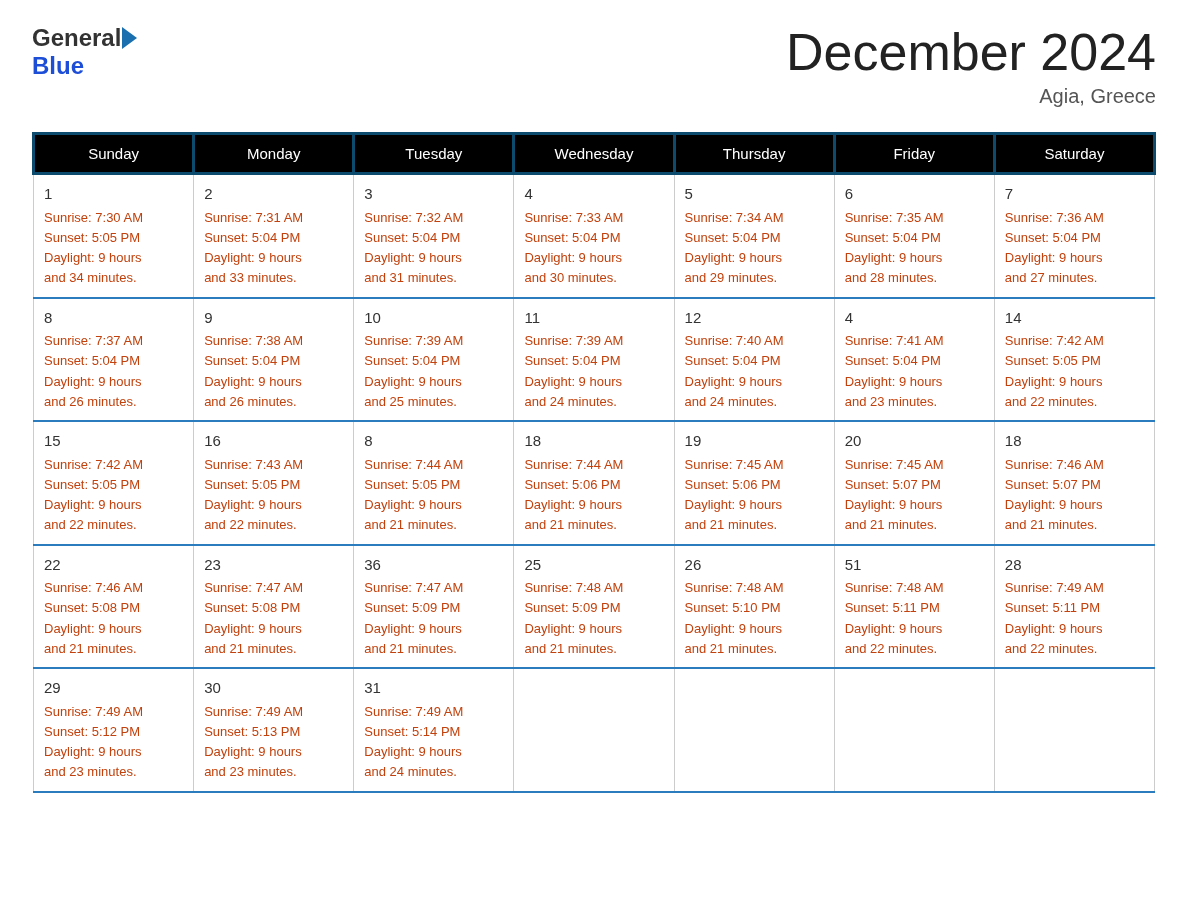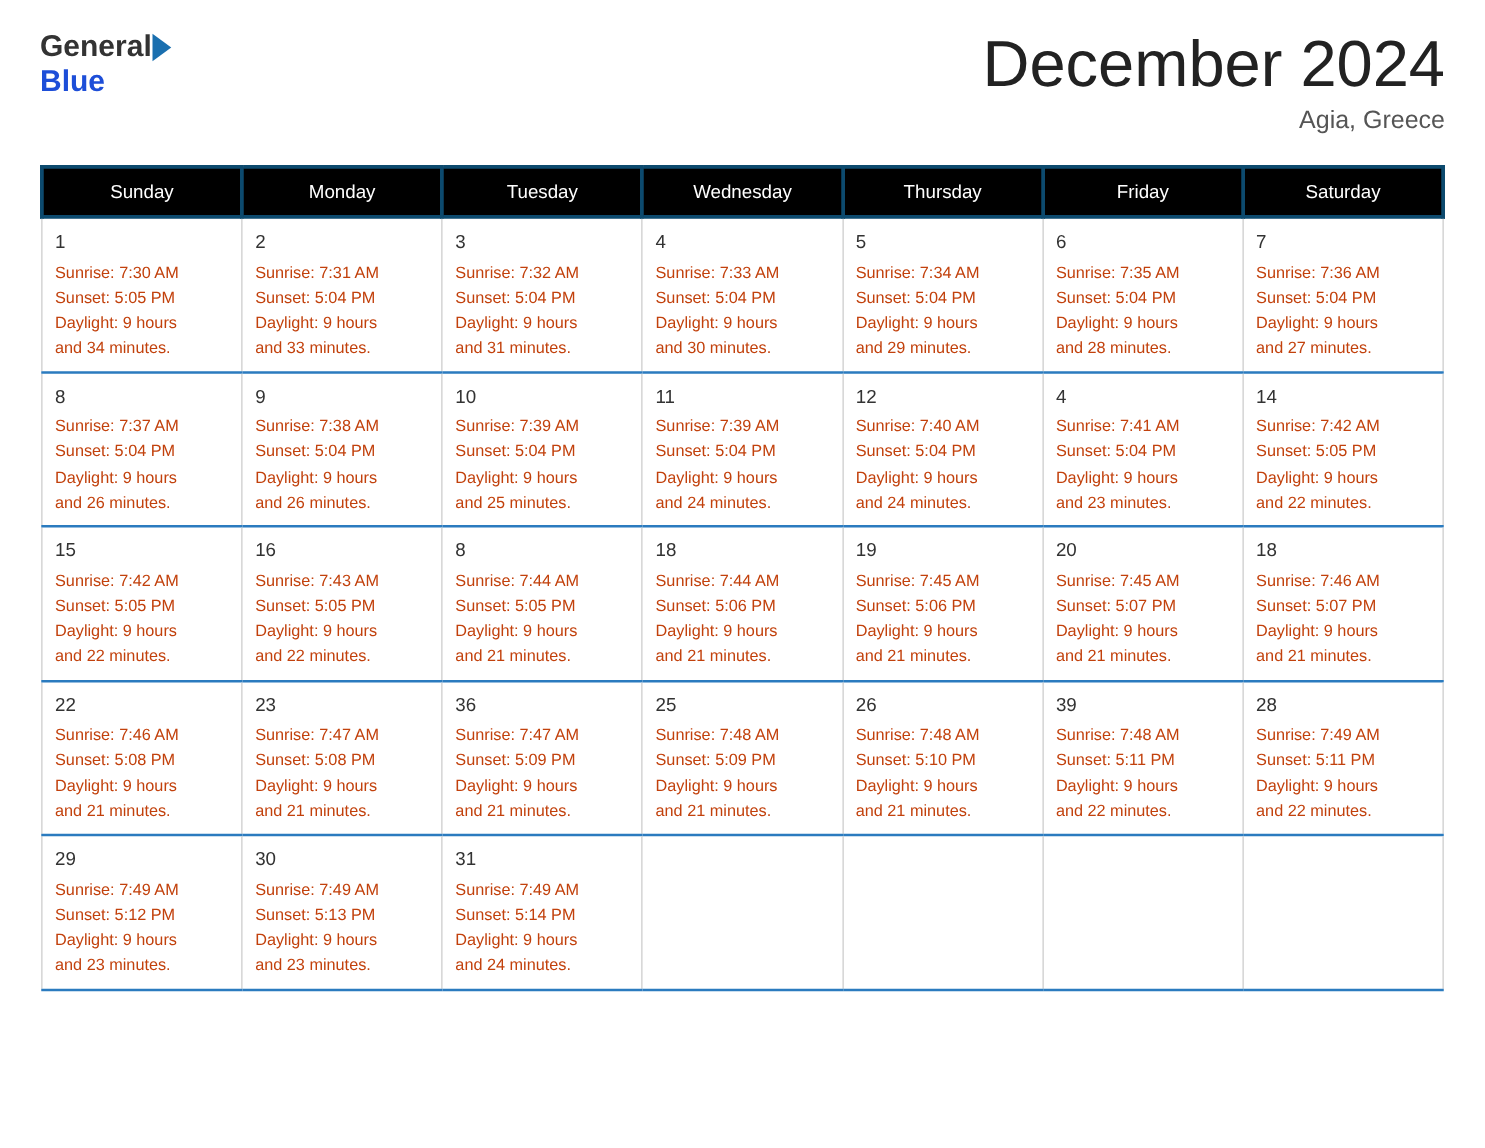--- a/index.html
+++ b/index.html
@@ -155,21 +155,21 @@
         <td><span class="day-num">19</span><span class="day-info">Sunrise: 7:45 AM<br>Sunset: 5:06 PM<br>Daylight: 9 hours<br>and 21 minutes.</span></td>
         <td><span class="day-num">20</span><span class="day-info">Sunrise: 7:45 AM<br>Sunset: 5:07 PM<br>Daylight: 9 hours<br>and 21 minutes.</span></td>
         <td><span class="day-num">18</span><span class="day-info">Sunrise: 7:46 AM<br>Sunset: 5:07 PM<br>Daylight: 9 hours<br>and 21 minutes.</span></td>
       </tr>
       <tr class="week-row">
         <td><span class="day-num">22</span><span class="day-info">Sunrise: 7:46 AM<br>Sunset: 5:08 PM<br>Daylight: 9 hours<br>and 21 minutes.</span></td>
         <td><span class="day-num">23</span><span class="day-info">Sunrise: 7:47 AM<br>Sunset: 5:08 PM<br>Daylight: 9 hours<br>and 21 minutes.</span></td>
         <td><span class="day-num">36</span><span class="day-info">Sunrise: 7:47 AM<br>Sunset: 5:09 PM<br>Daylight: 9 hours<br>and 21 minutes.</span></td>
         <td><span class="day-num">25</span><span class="day-info">Sunrise: 7:48 AM<br>Sunset: 5:09 PM<br>Daylight: 9 hours<br>and 21 minutes.</span></td>
         <td><span class="day-num">26</span><span class="day-info">Sunrise: 7:48 AM<br>Sunset: 5:10 PM<br>Daylight: 9 hours<br>and 21 minutes.</span></td>
-        <td><span class="day-num">39</span><span class="day-info">Sunrise: 7:48 AM<br>Sunset: 5:11 PM<br>Daylight: 9 hours<br>and 22 minutes.</span></td>
+        <td><span class="day-num">51</span><span class="day-info">Sunrise: 7:48 AM<br>Sunset: 5:11 PM<br>Daylight: 9 hours<br>and 22 minutes.</span></td>
         <td><span class="day-num">28</span><span class="day-info">Sunrise: 7:49 AM<br>Sunset: 5:11 PM<br>Daylight: 9 hours<br>and 22 minutes.</span></td>
       </tr>
       <tr class="week-row">
         <td><span class="day-num">29</span><span class="day-info">Sunrise: 7:49 AM<br>Sunset: 5:12 PM<br>Daylight: 9 hours<br>and 23 minutes.</span></td>
         <td><span class="day-num">30</span><span class="day-info">Sunrise: 7:49 AM<br>Sunset: 5:13 PM<br>Daylight: 9 hours<br>and 23 minutes.</span></td>
         <td><span class="day-num">31</span><span class="day-info">Sunrise: 7:49 AM<br>Sunset: 5:14 PM<br>Daylight: 9 hours<br>and 24 minutes.</span></td>
         <td class="empty"></td>
         <td class="empty"></td>
         <td class="empty"></td>
         <td class="empty"></td>

